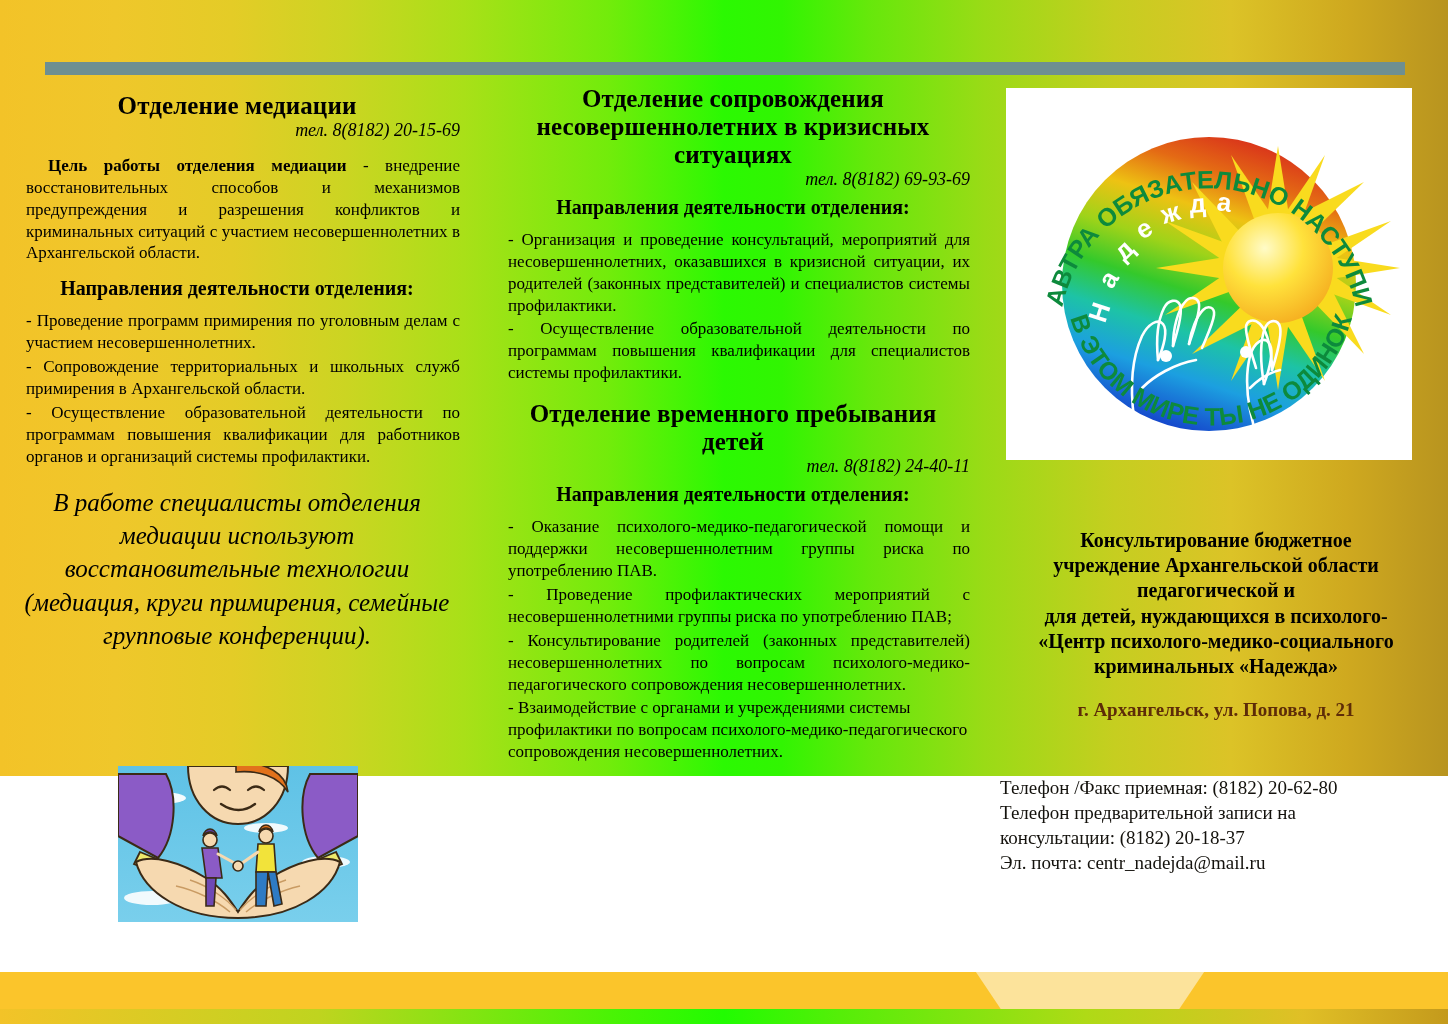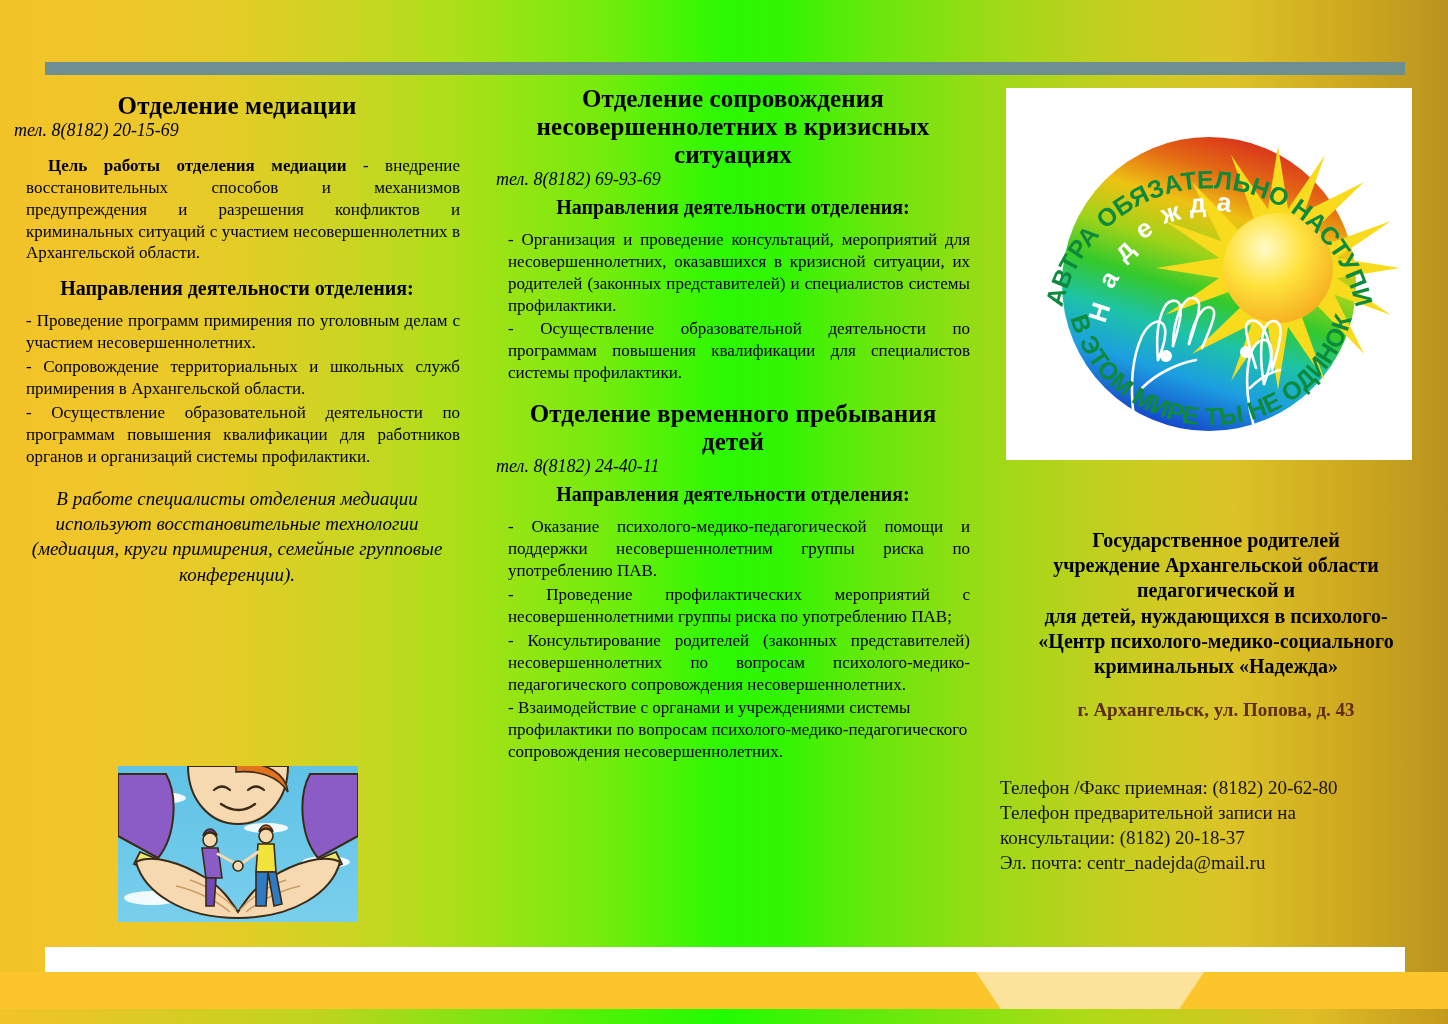--- a/index.html
+++ b/index.html
@@ -5,21 +5,21 @@
 <style>
   html,body{margin:0;padding:0;}
   body{
     width:1448px;height:1024px;
     font-family:"Liberation Serif","DejaVu Serif",serif;
     overflow:hidden;position:relative;background:#fff;
   }
 
   
   #page{
-    position:absolute;inset:0;width:1448px;height:1024px;
+    position:absolute;inset:0;width:1448px;height:776px;
     background:linear-gradient(to right,
        #F3C328 0%,
        #EFC72B 8%,
        #E4CC27 16%,
        #CBD522 24%,
        #A9E018 32%,
        #72EC0B 42%,
        #2BF902 50%,
        #31F502 54%,
        #66E80B 60%,
@@ -58,35 +58,35 @@
   .col{position:absolute;color:#000;}
   #col-left{left:14px;top:92px;width:446px;}
   #col-mid{left:496px;top:85px;width:474px;}
   #col-right{left:1000px;top:84px;width:432px;}
 
   h1.dept{
     font-size:25px;font-weight:bold;margin:0 0 1px 0;text-align:center;
     line-height:1.12;letter-spacing:0.1px;
   }
   .tel{
-    font-size:18px;font-style:italic;text-align:left;margin:0 0 14px 0;
+    font-size:18px;font-style:italic;text-align:right;margin:0 0 14px 0;
     line-height:1.1;
   }
   .subhead{
     font-size:20px;font-weight:bold;text-align:center;margin:0 0 10px 0;
     line-height:1.15;
   }
   p.body{
     font-size:17px;margin:0 0 2px 12px;text-align:justify;
     line-height:1.29;text-indent:0;
   }
   p.body.indent{text-indent:22px;}
   p.gap{margin-bottom:13px;}
   .note{
-    font-size:19px;font-style:italic;text-align:center;margin:18px 0 0 0;
+    font-size:25px;font-style:italic;text-align:center;margin:18px 0 0 0;
     line-height:1.33;
   }
 
   
   .illus{
     position:absolute;left:118px;top:766px;width:240px;height:156px;
     border:0;overflow:hidden;background:#63C5E8;
   }
   .illus svg{display:block;width:240px;height:156px;}
 
@@ -281,29 +281,29 @@
         <textPath href="#arcTop" startOffset="50%" text-anchor="middle">ЗАВТРА ОБЯЗАТЕЛЬНО НАСТУПИТ</textPath>
       </text>
       <text font-family="Liberation Sans, sans-serif" font-weight="bold" font-size="25" fill="#0D8A3C">
         <textPath href="#arcBottom" startOffset="50%" text-anchor="middle">В ЭТОМ МИРЕ ТЫ НЕ ОДИНОК</textPath>
       </text>
     </svg>
   </div>
 
   <div class="col" id="col-right" style="top:528px">
     <div class="org">
-      <div>Государственное родителей</div>
+      <div>Консультирование бюджетное</div>
       <div>учреждение Архангельской области</div>
       <div>педагогической и</div>
       <div>для детей, нуждающихся в психолого-</div>
       <div>«Центр психолого-медико-социального</div>
       <div>криминальных «Надежда»</div>
     </div>
 
-    <div class="addr">г. Архангельск, ул. Попова, д. 43</div>
+    <div class="addr">г. Архангельск, ул. Попова, д. 21</div>
 
     <div class="contacts">
       <div>Телефон /Факс приемная: (8182) 20-62-80</div>
       <div>Телефон предварительной записи на</div>
       <div>консультации: (8182) 20-18-37</div>
       <div>Эл. почта: centr_nadejda@mail.ru</div>
     </div>
   </div>
 
   <div class="whiteband"></div>

